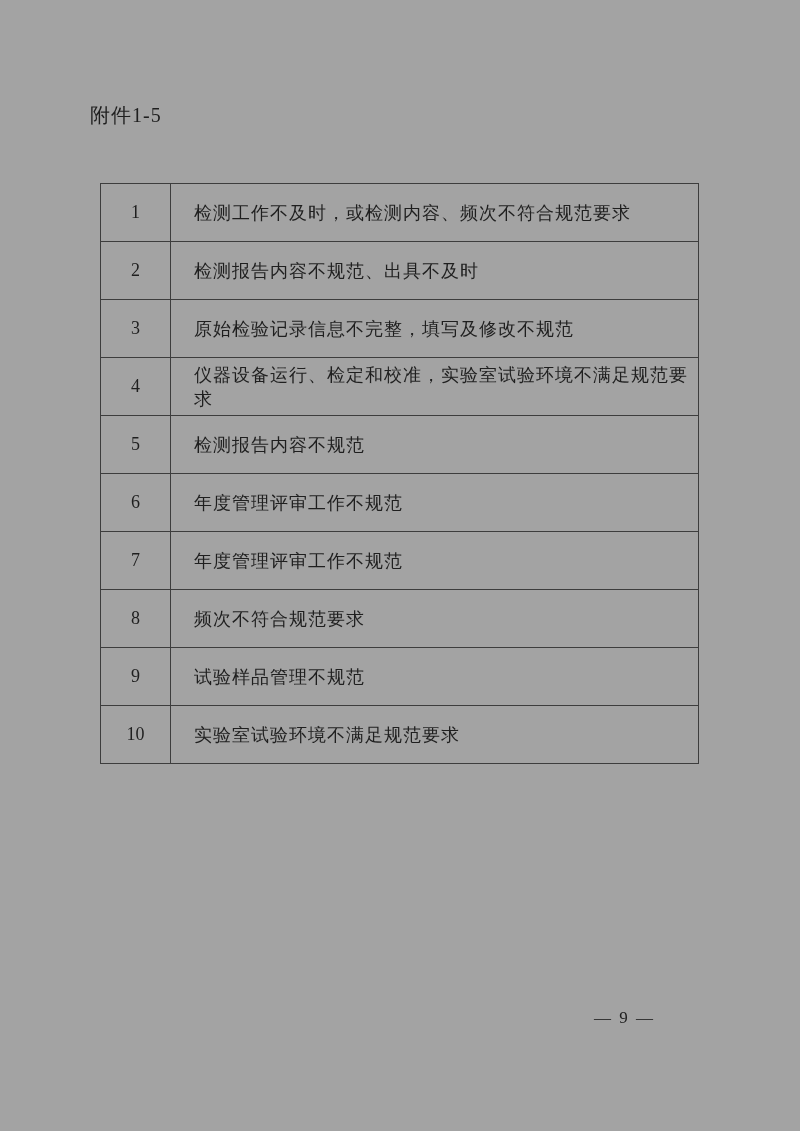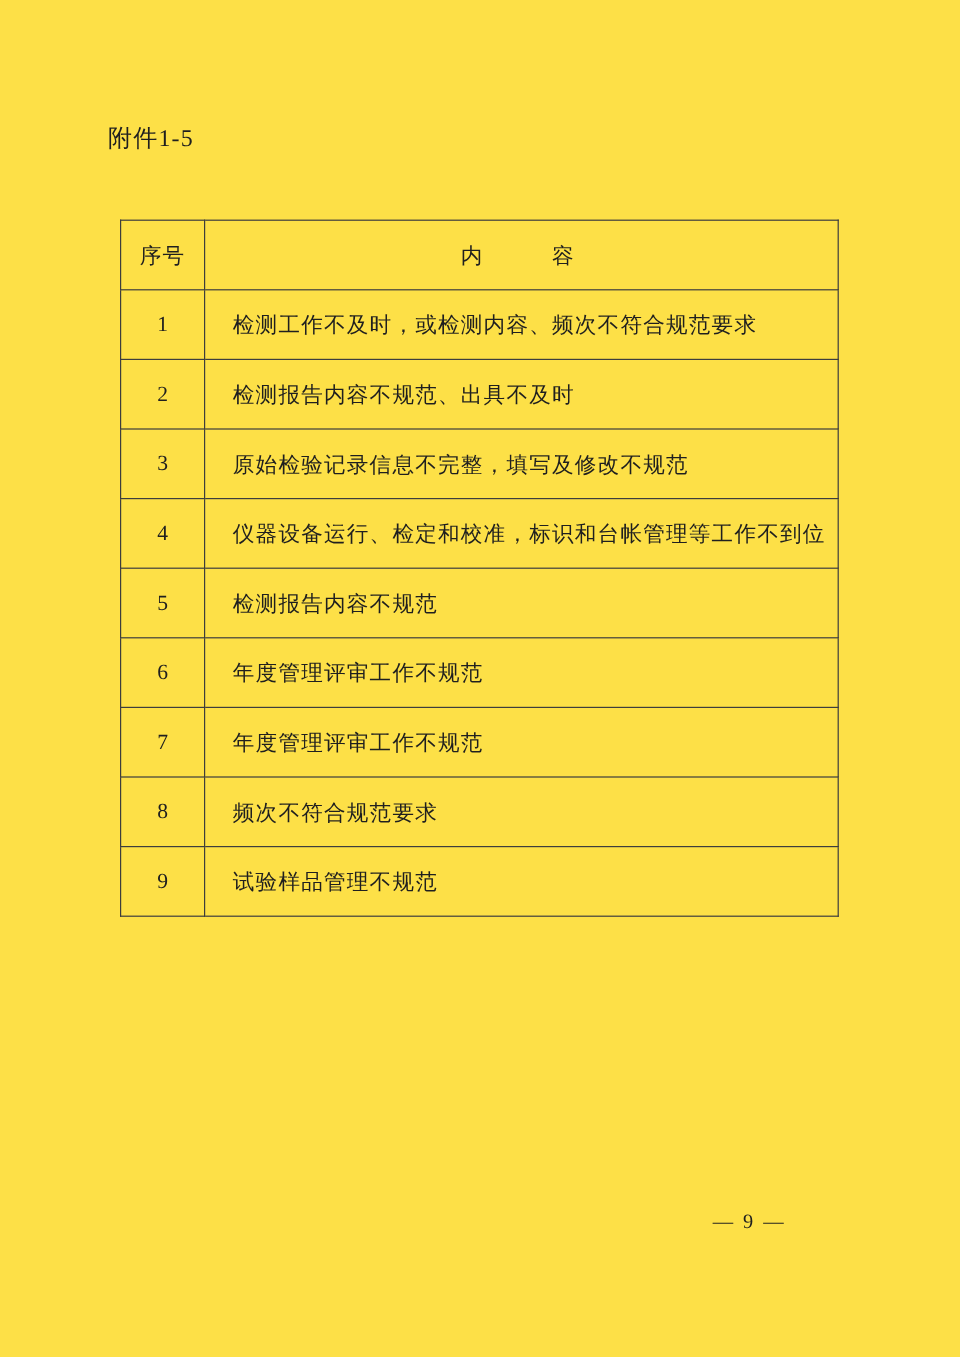--- a/index.html
+++ b/index.html
@@ -5,21 +5,21 @@
   * { margin: 0; padding: 0; box-sizing: border-box; }
   html, body { background: #ffffff; }
   body {
     font-family: "Liberation Serif", "DejaVu Serif", serif;
     color: #1f1f1f;
   }
   .page {
     position: relative;
     width: 800px;
     height: 1131px;
-    background: #fde047;
+    background: #a3a3a3;
     overflow: hidden;
   }
   .attachment-label {
     position: absolute;
     left: 90px;
     top: 102px;
     font-size: 20px;
     letter-spacing: 1px;
     color: #1f1f1f;
   }
@@ -80,39 +80,35 @@
 
   <div class="attachment-label">附件1-5</div>
 
 
   <table class="defect-table">
     <colgroup>
       <col class="col-index">
       <col class="col-content">
     </colgroup>
     <tbody>
-      <tr class="header-row">
-        <td class="cell-index">序号</td>
-        <td class="cell-content" style="text-align:center; padding-left:0;">内　　　容</td>
-      </tr>
       <tr>
         <td class="cell-index">1</td>
         <td class="cell-content">检测工作不及时，或检测内容、频次不符合规范要求</td>
       </tr>
       <tr>
         <td class="cell-index">2</td>
         <td class="cell-content">检测报告内容不规范、出具不及时</td>
       </tr>
       <tr>
         <td class="cell-index">3</td>
         <td class="cell-content">原始检验记录信息不完整，填写及修改不规范</td>
       </tr>
       <tr>
         <td class="cell-index">4</td>
-        <td class="cell-content">仪器设备运行、检定和校准，标识和台帐管理等工作不到位</td>
+        <td class="cell-content">仪器设备运行、检定和校准，实验室试验环境不满足规范要求</td>
       </tr>
       <tr>
         <td class="cell-index">5</td>
         <td class="cell-content">检测报告内容不规范</td>
       </tr>
       <tr>
         <td class="cell-index">6</td>
         <td class="cell-content">年度管理评审工作不规范</td>
       </tr>
       <tr>
@@ -120,18 +116,22 @@
         <td class="cell-content">年度管理评审工作不规范</td>
       </tr>
       <tr>
         <td class="cell-index">8</td>
         <td class="cell-content">频次不符合规范要求</td>
       </tr>
       <tr>
         <td class="cell-index">9</td>
         <td class="cell-content">试验样品管理不规范</td>
       </tr>
+      <tr>
+        <td class="cell-index">10</td>
+        <td class="cell-content">实验室试验环境不满足规范要求</td>
+      </tr>
     </tbody>
   </table>
 
   <div class="page-number">— 9 —</div>
 
 </div>
 
 </body></html>

